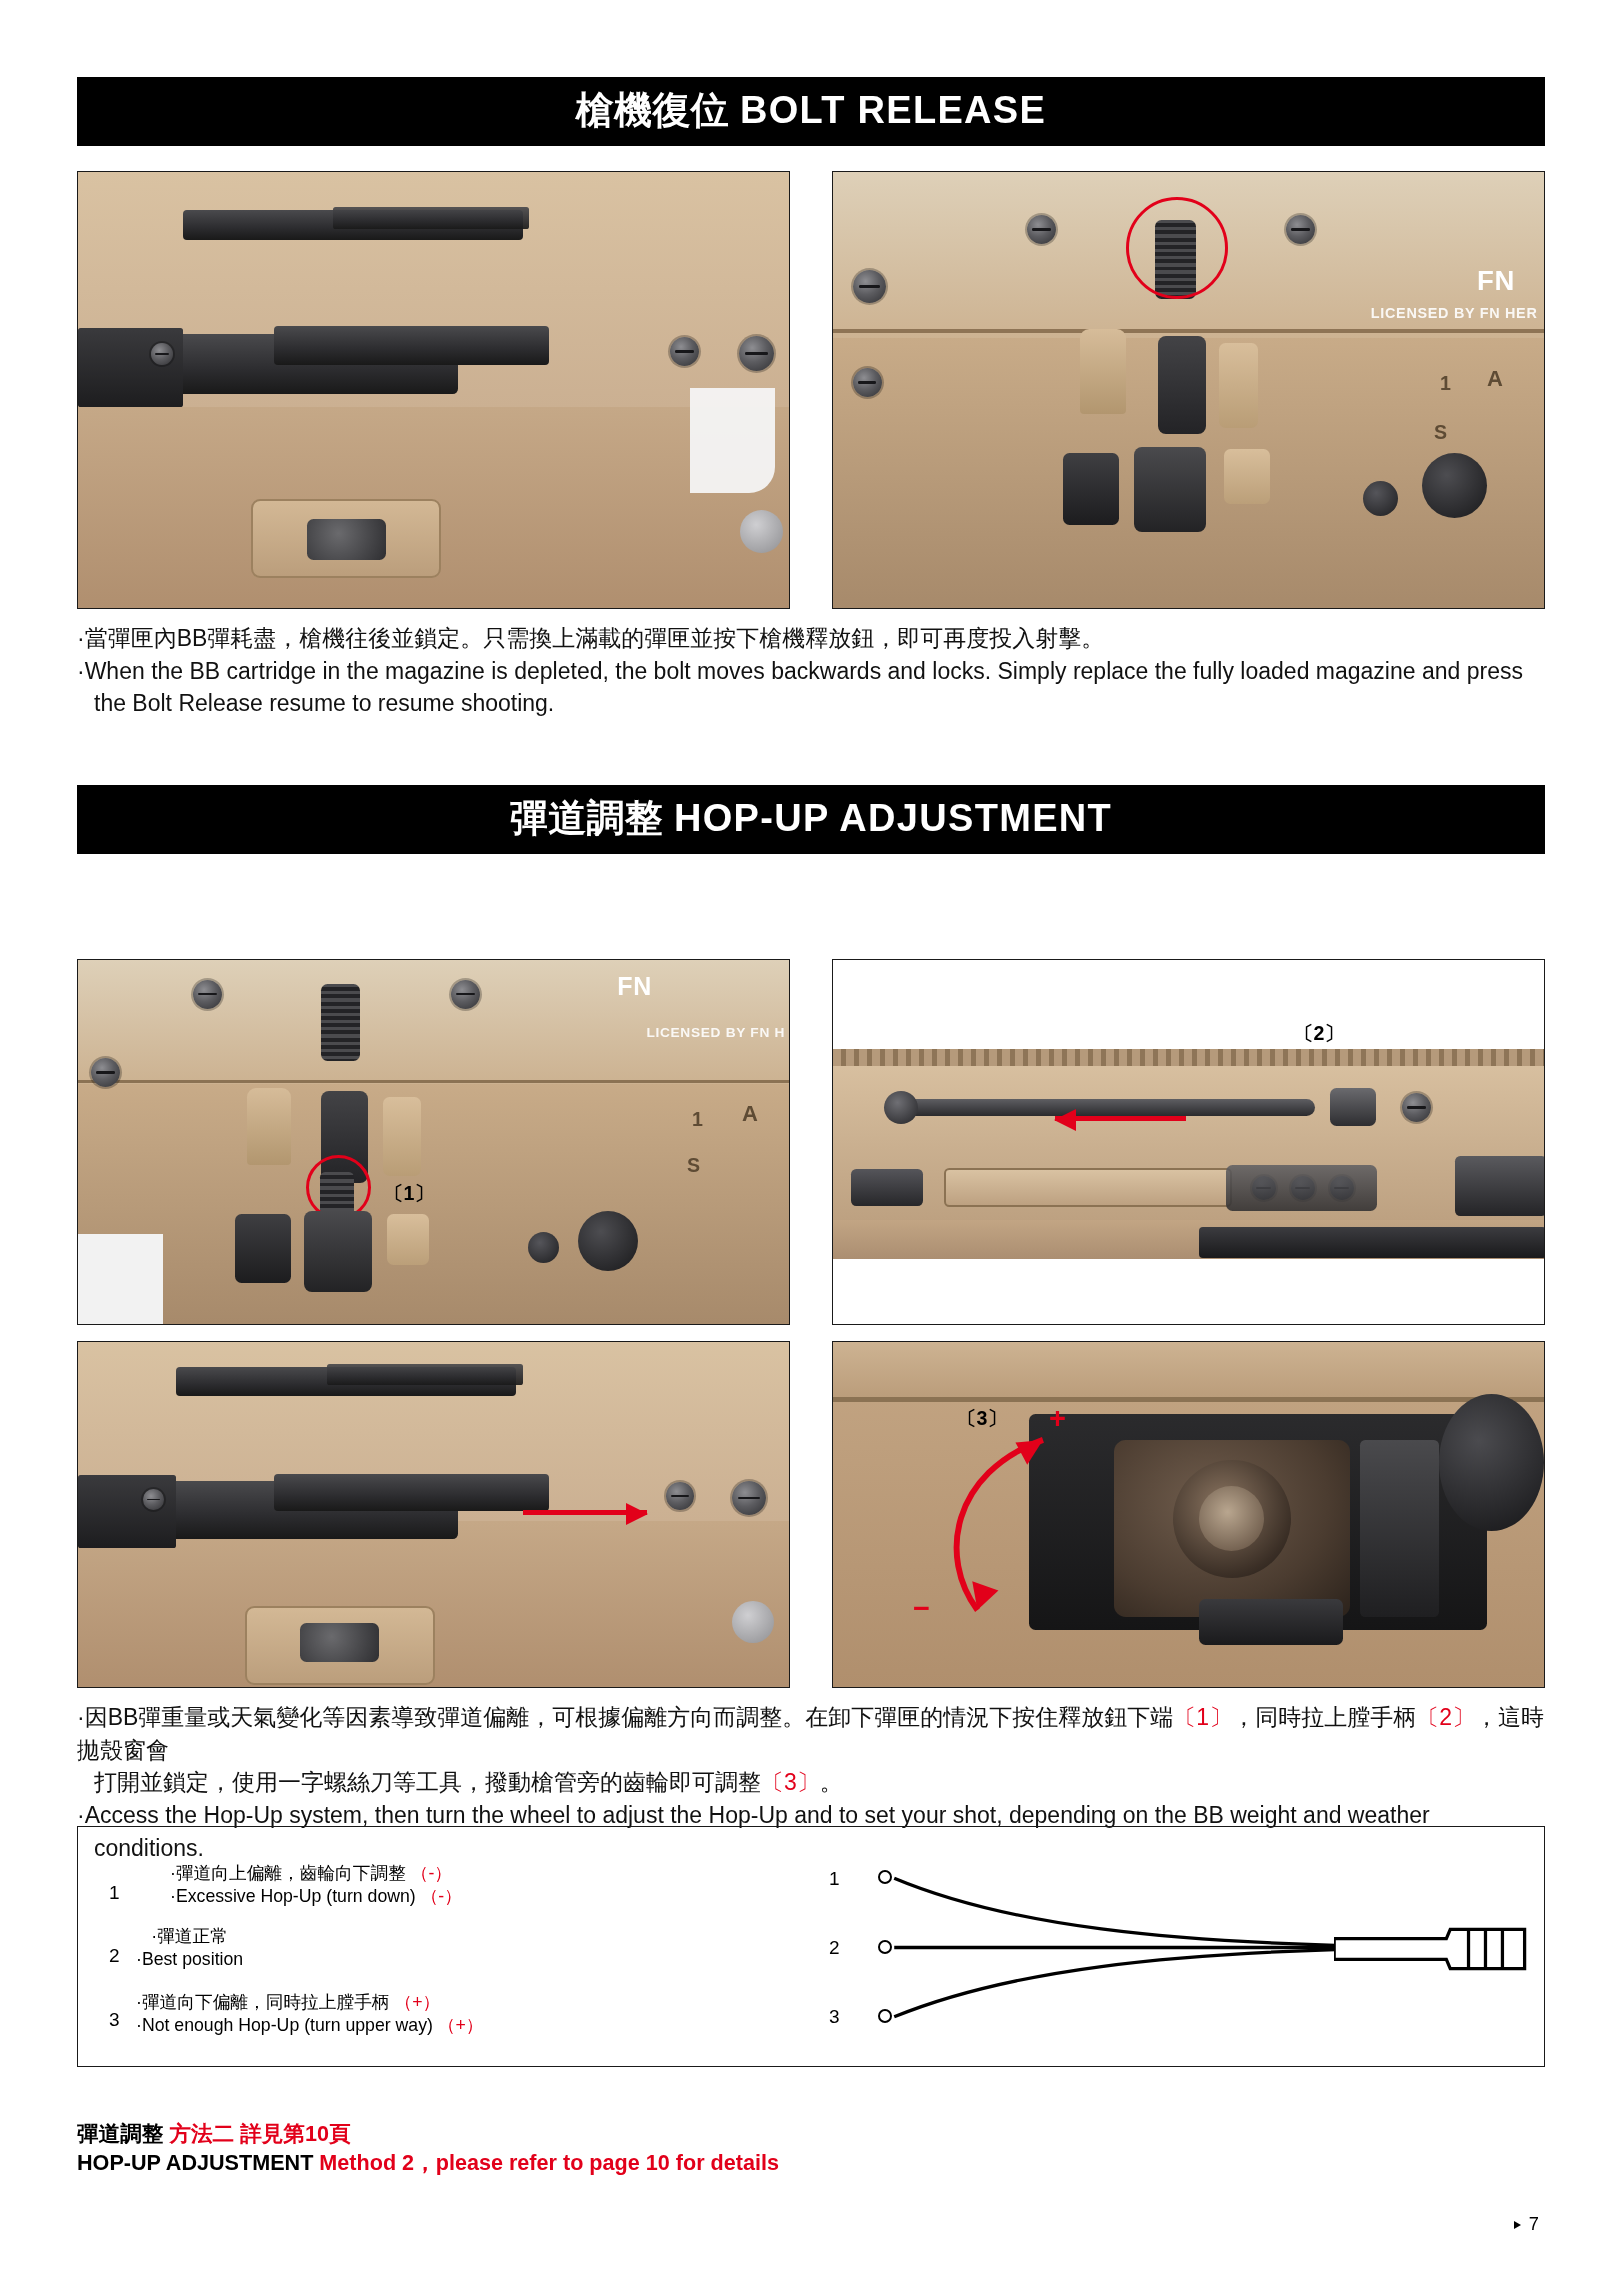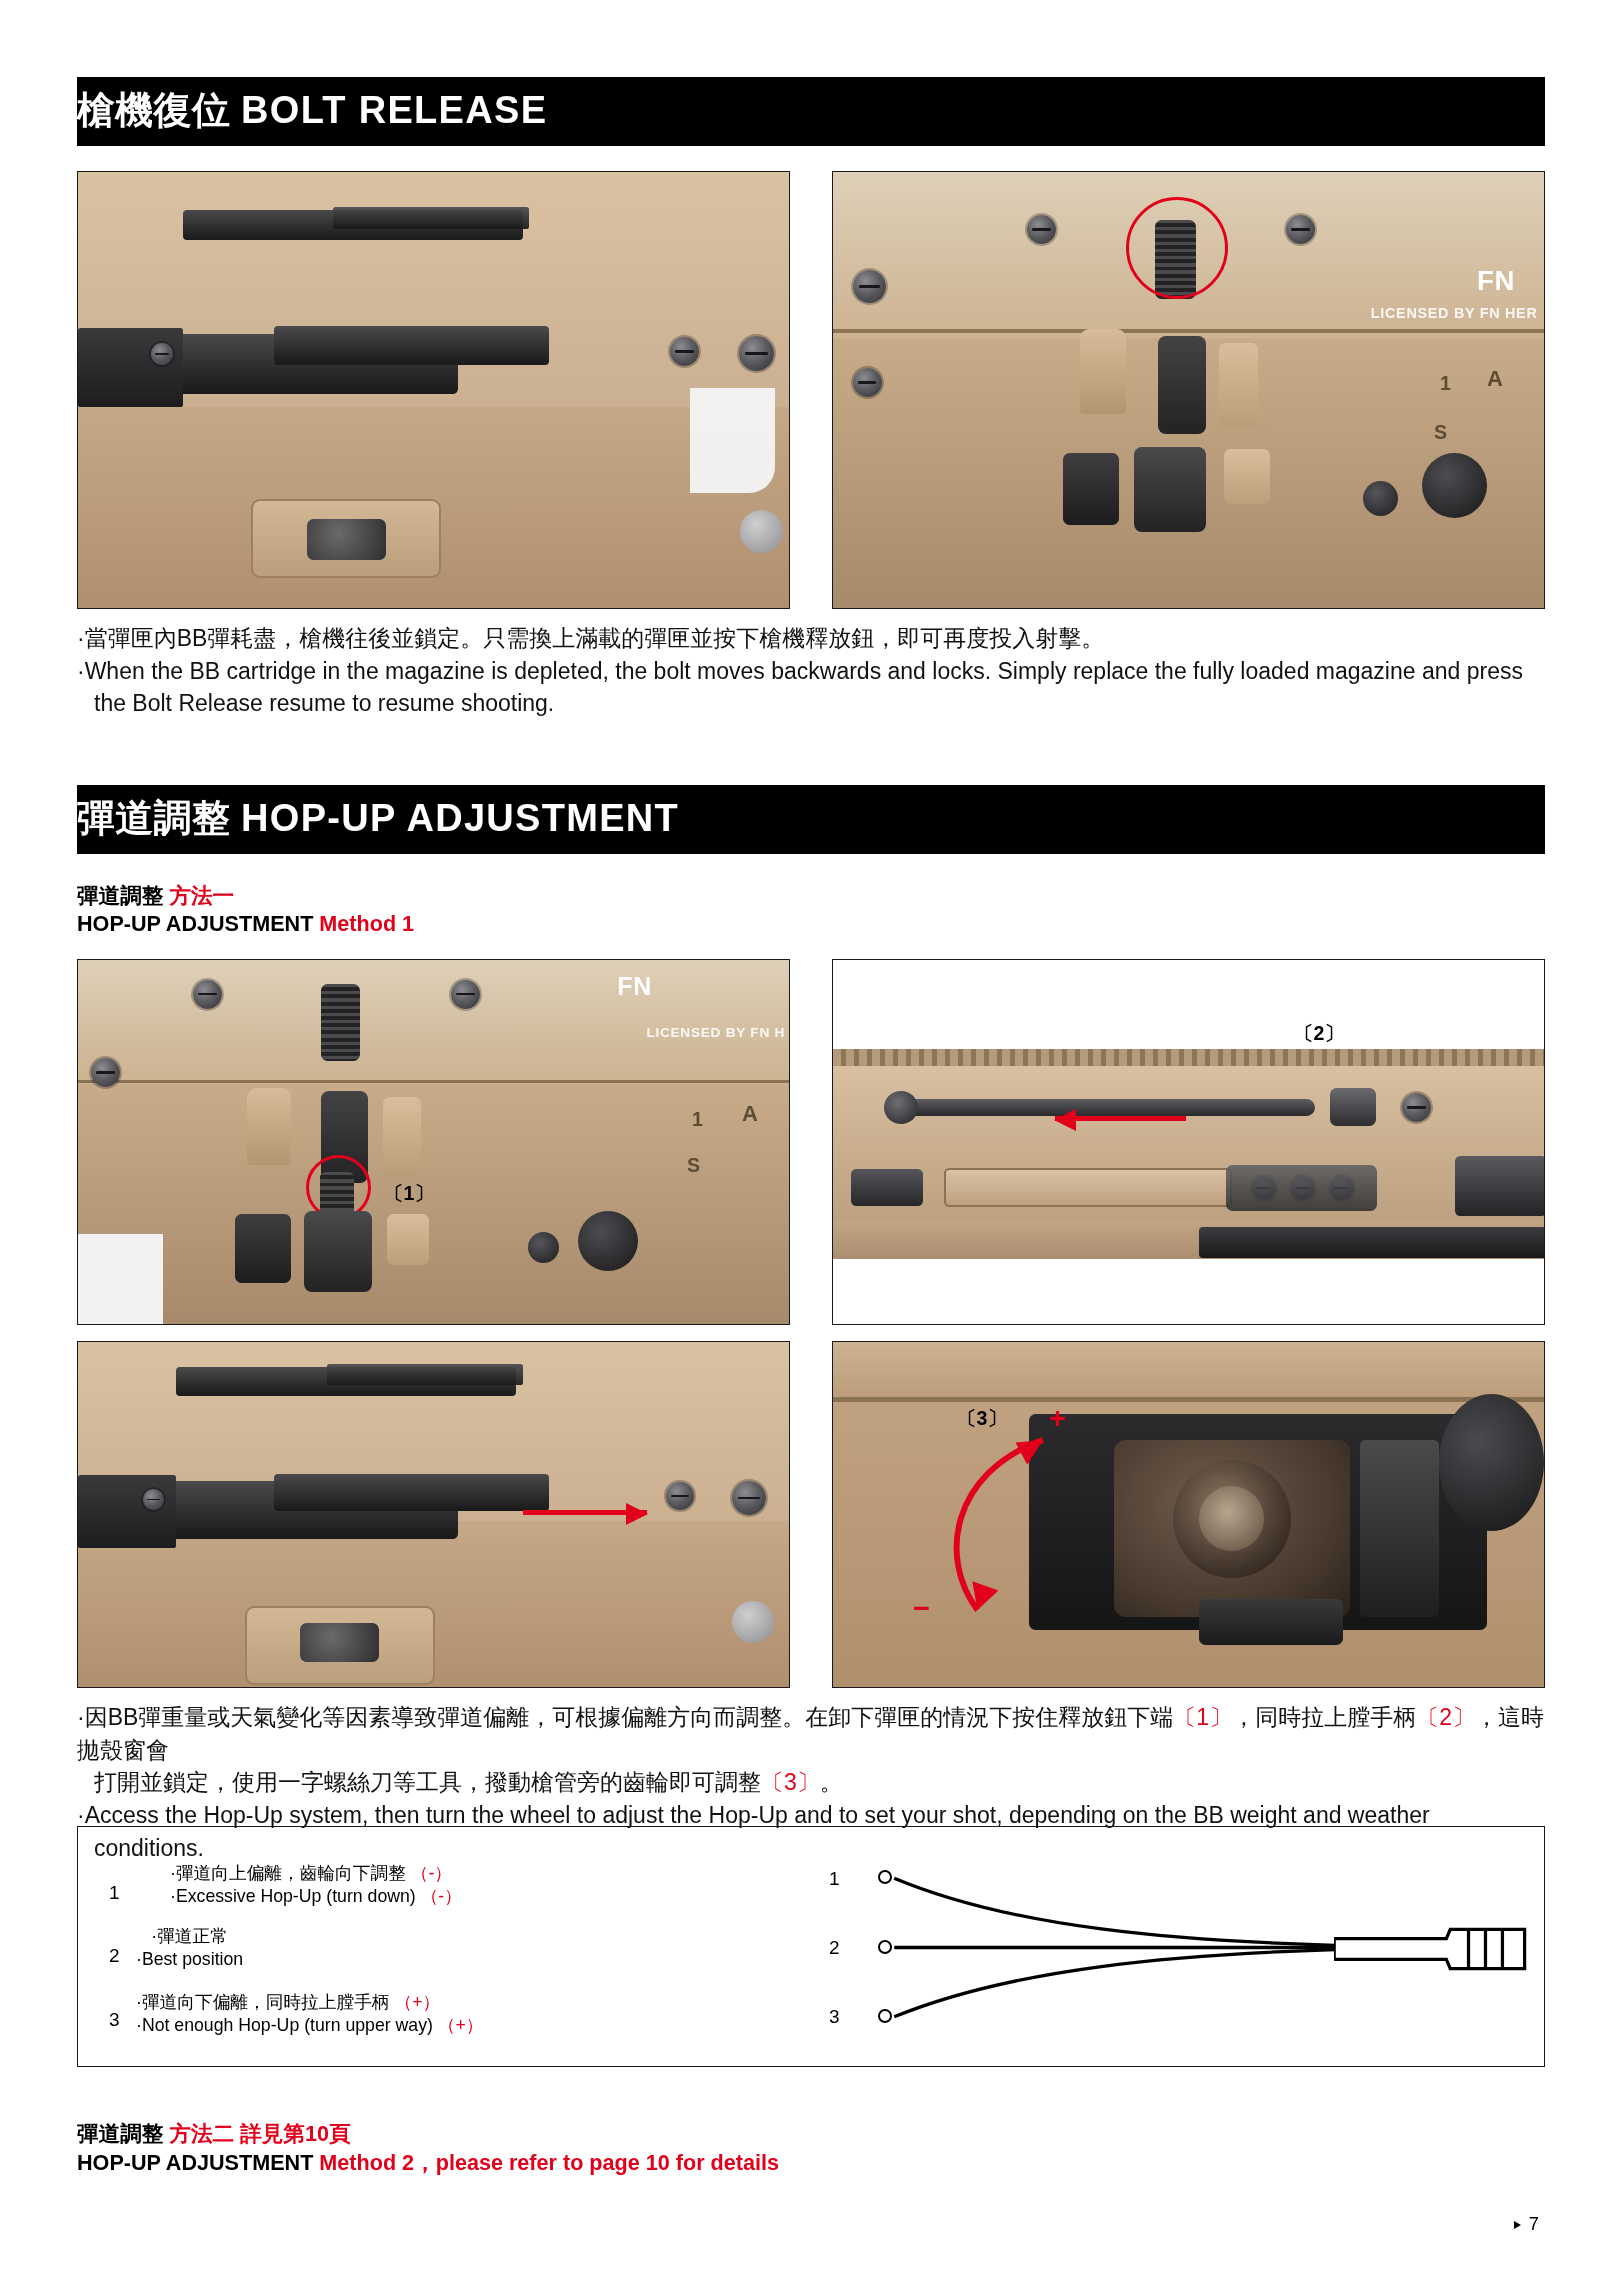--- a/index.html
+++ b/index.html
@@ -17,20 +17,21 @@
     position: absolute;
     left: 0; top: 0;
     width: 1623px;
     height: 2295px;
     padding: 0;
   }
   
   .banner {
     background: #000;
     color: #fff;
+    text-align: center;
     font-size: 38px;
     font-weight: 700;
     letter-spacing: 0.3px;
     padding: 14.4px 0 17px 0;
     line-height: 1;
   }
   .banner .cn { font-weight: 700; }
   .banner .en { font-weight: 700; letter-spacing: 1.3px; }
 
   
@@ -236,30 +237,20 @@
     <span class="line">·當彈匣內BB彈耗盡，槍機往後並鎖定。只需換上滿載的彈匣並按下槍機釋放鈕，即可再度投入射擊。</span>
     <span class="line">·When the BB cartridge in the magazine is depleted, the bolt moves backwards and locks. Simply replace the fully loaded magazine and press</span>
     <span class="ind">the Bolt Release resume to resume shooting.</span>
   </div>
 
   <div class="banner" style="position:absolute; left:77px; top:785px; width:1468px;">
     <span class="cn">彈道調整</span>
     <span class="en">HOP-UP ADJUSTMENT</span>
   </div>
 
-  <div class="subhead" style="position:absolute;left:77px;top:882px;">
-    <div>
-      <span>彈道調整</span>
-      <span class="red">方法一</span>
-    </div>
-    <div>
-      <span>HOP-UP ADJUSTMENT</span>
-      <span class="red">Method 1</span>
-    </div>
-  </div>
 
   <div class="photo" style="left:77px; top:959px; width:713px; height:366px; position:absolute;">
     <div class="inner tan2"></div>
     <div style="position:absolute;left:0;top:0;width:100%;height:34%;background:linear-gradient(180deg,#ded0b8,#ccb291);"></div>
     <div style="position:absolute;left:0;top:34%;width:100%;height:66%;background:linear-gradient(180deg,#c8ab88,#a78a6b);"></div>
     <div style="position:absolute;left:0;top:33%;width:100%;height:3.3px;background:#8b7253;"></div>
     <div class="screw" style="left:115px;top:19.6px;width:29px;height:29px;"></div>
     <div class="screw" style="left:373px;top:19.6px;width:29px;height:29px;"></div>
     <div class="screw" style="left:13px;top:98px;width:29px;height:29px;"></div>
     <div style="position:absolute;left:243px;top:23.6px;width:39px;height:77px;background:repeating-linear-gradient(180deg,#4b4b4e 0px,#4b4b4e 3.3px,#232326 3.3px,#232326 7.2px);border-radius:6.5px;"></div>

